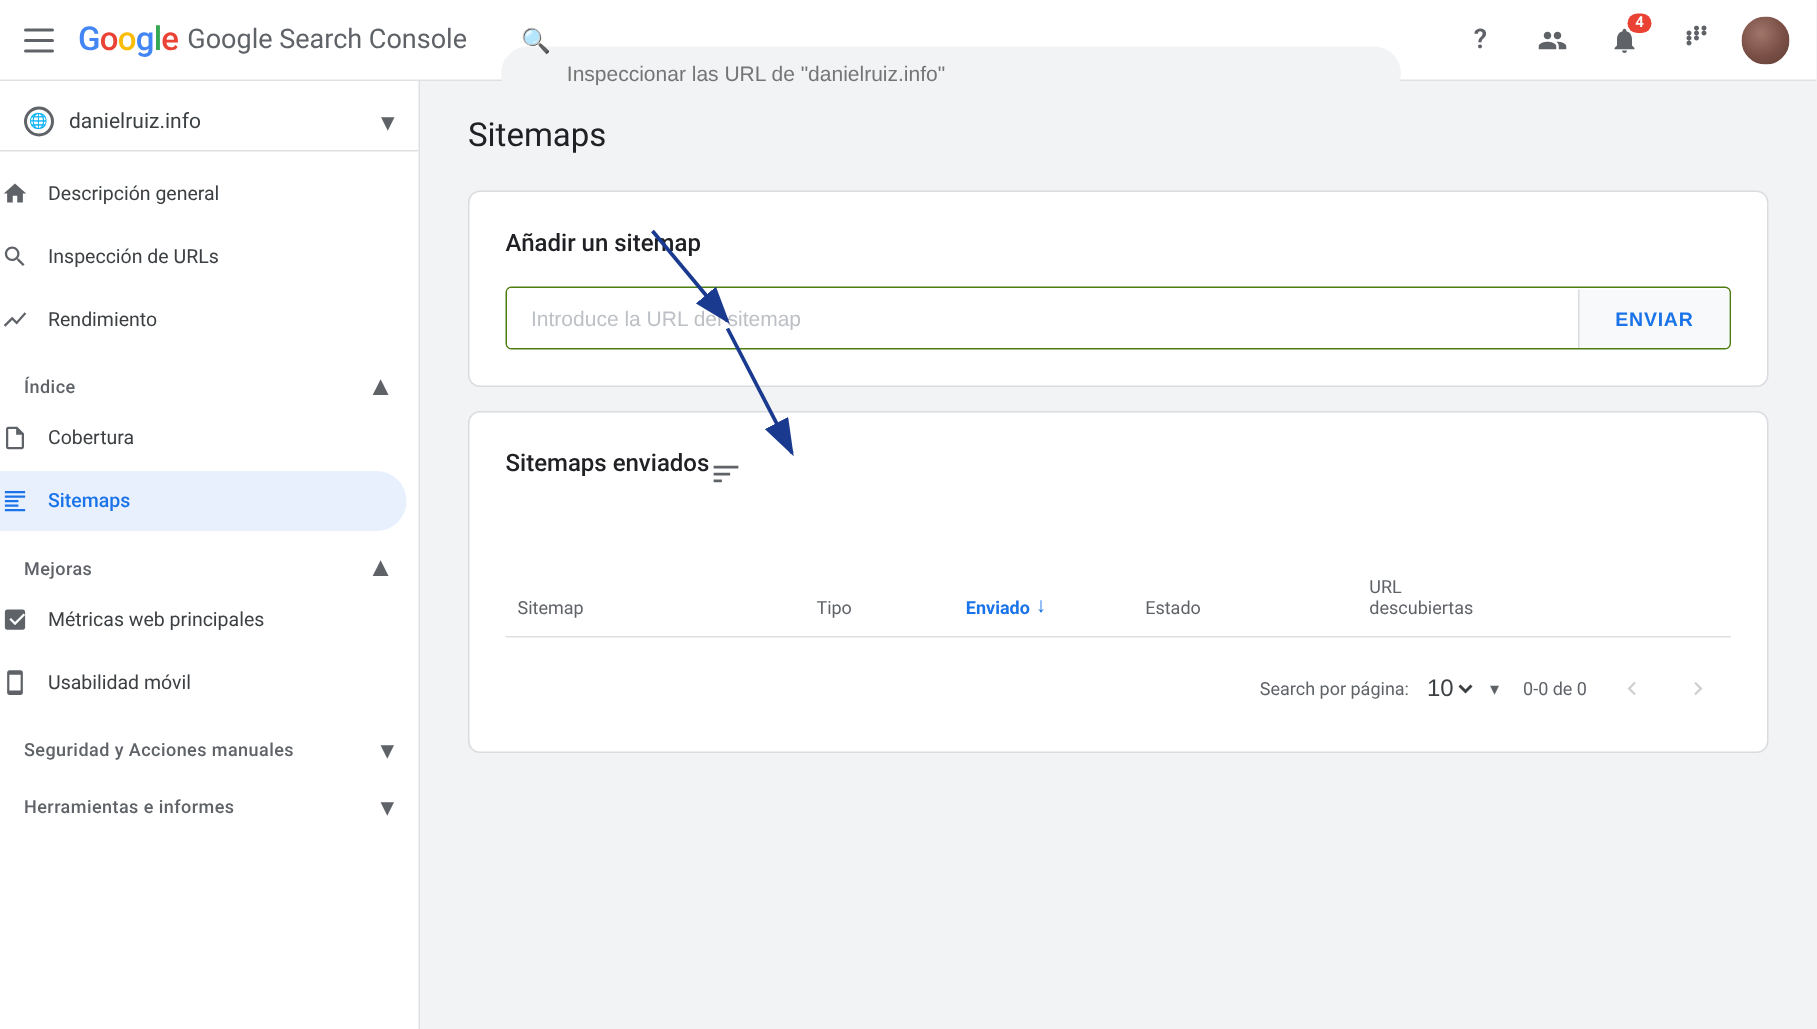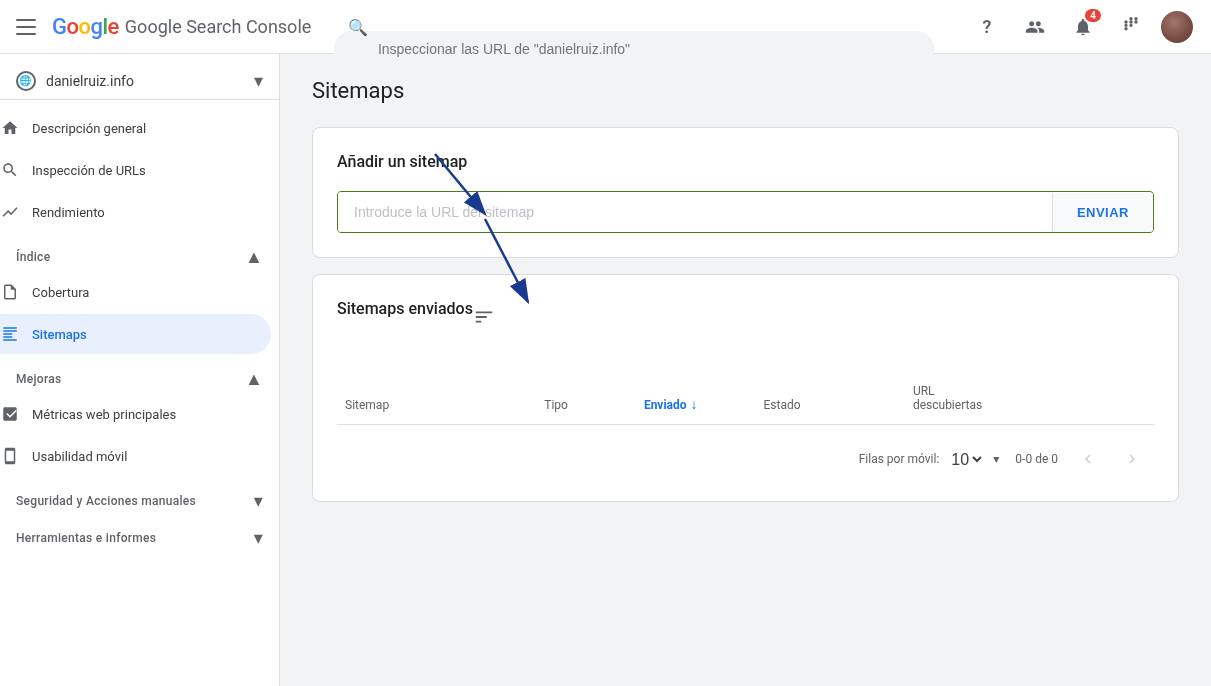--- a/index.html
+++ b/index.html
@@ -442,21 +442,21 @@
           <div class="table-col-header">
             <span>Estado</span>
           </div>
           <div class="table-col-header">
             <span>URL descubiertas</span>
           </div>
         </div>
 
         <div class="pagination-row">
           <div class="rows-per-page">
-            <span>Filas por móvil:</span>
+            <span>Search por página:</span>
             <select class="rows-select">
               <option>10</option>
               <option>25</option>
               <option>50</option>
             </select>
             <span style="font-size:12px;color:#5f6368;">▾</span>
           </div>
           <span class="page-info">0-0 de 0</span>
           <div class="page-nav-btn disabled">
             <svg width="18" height="18" viewBox="0 0 24 24" fill="#5f6368">

